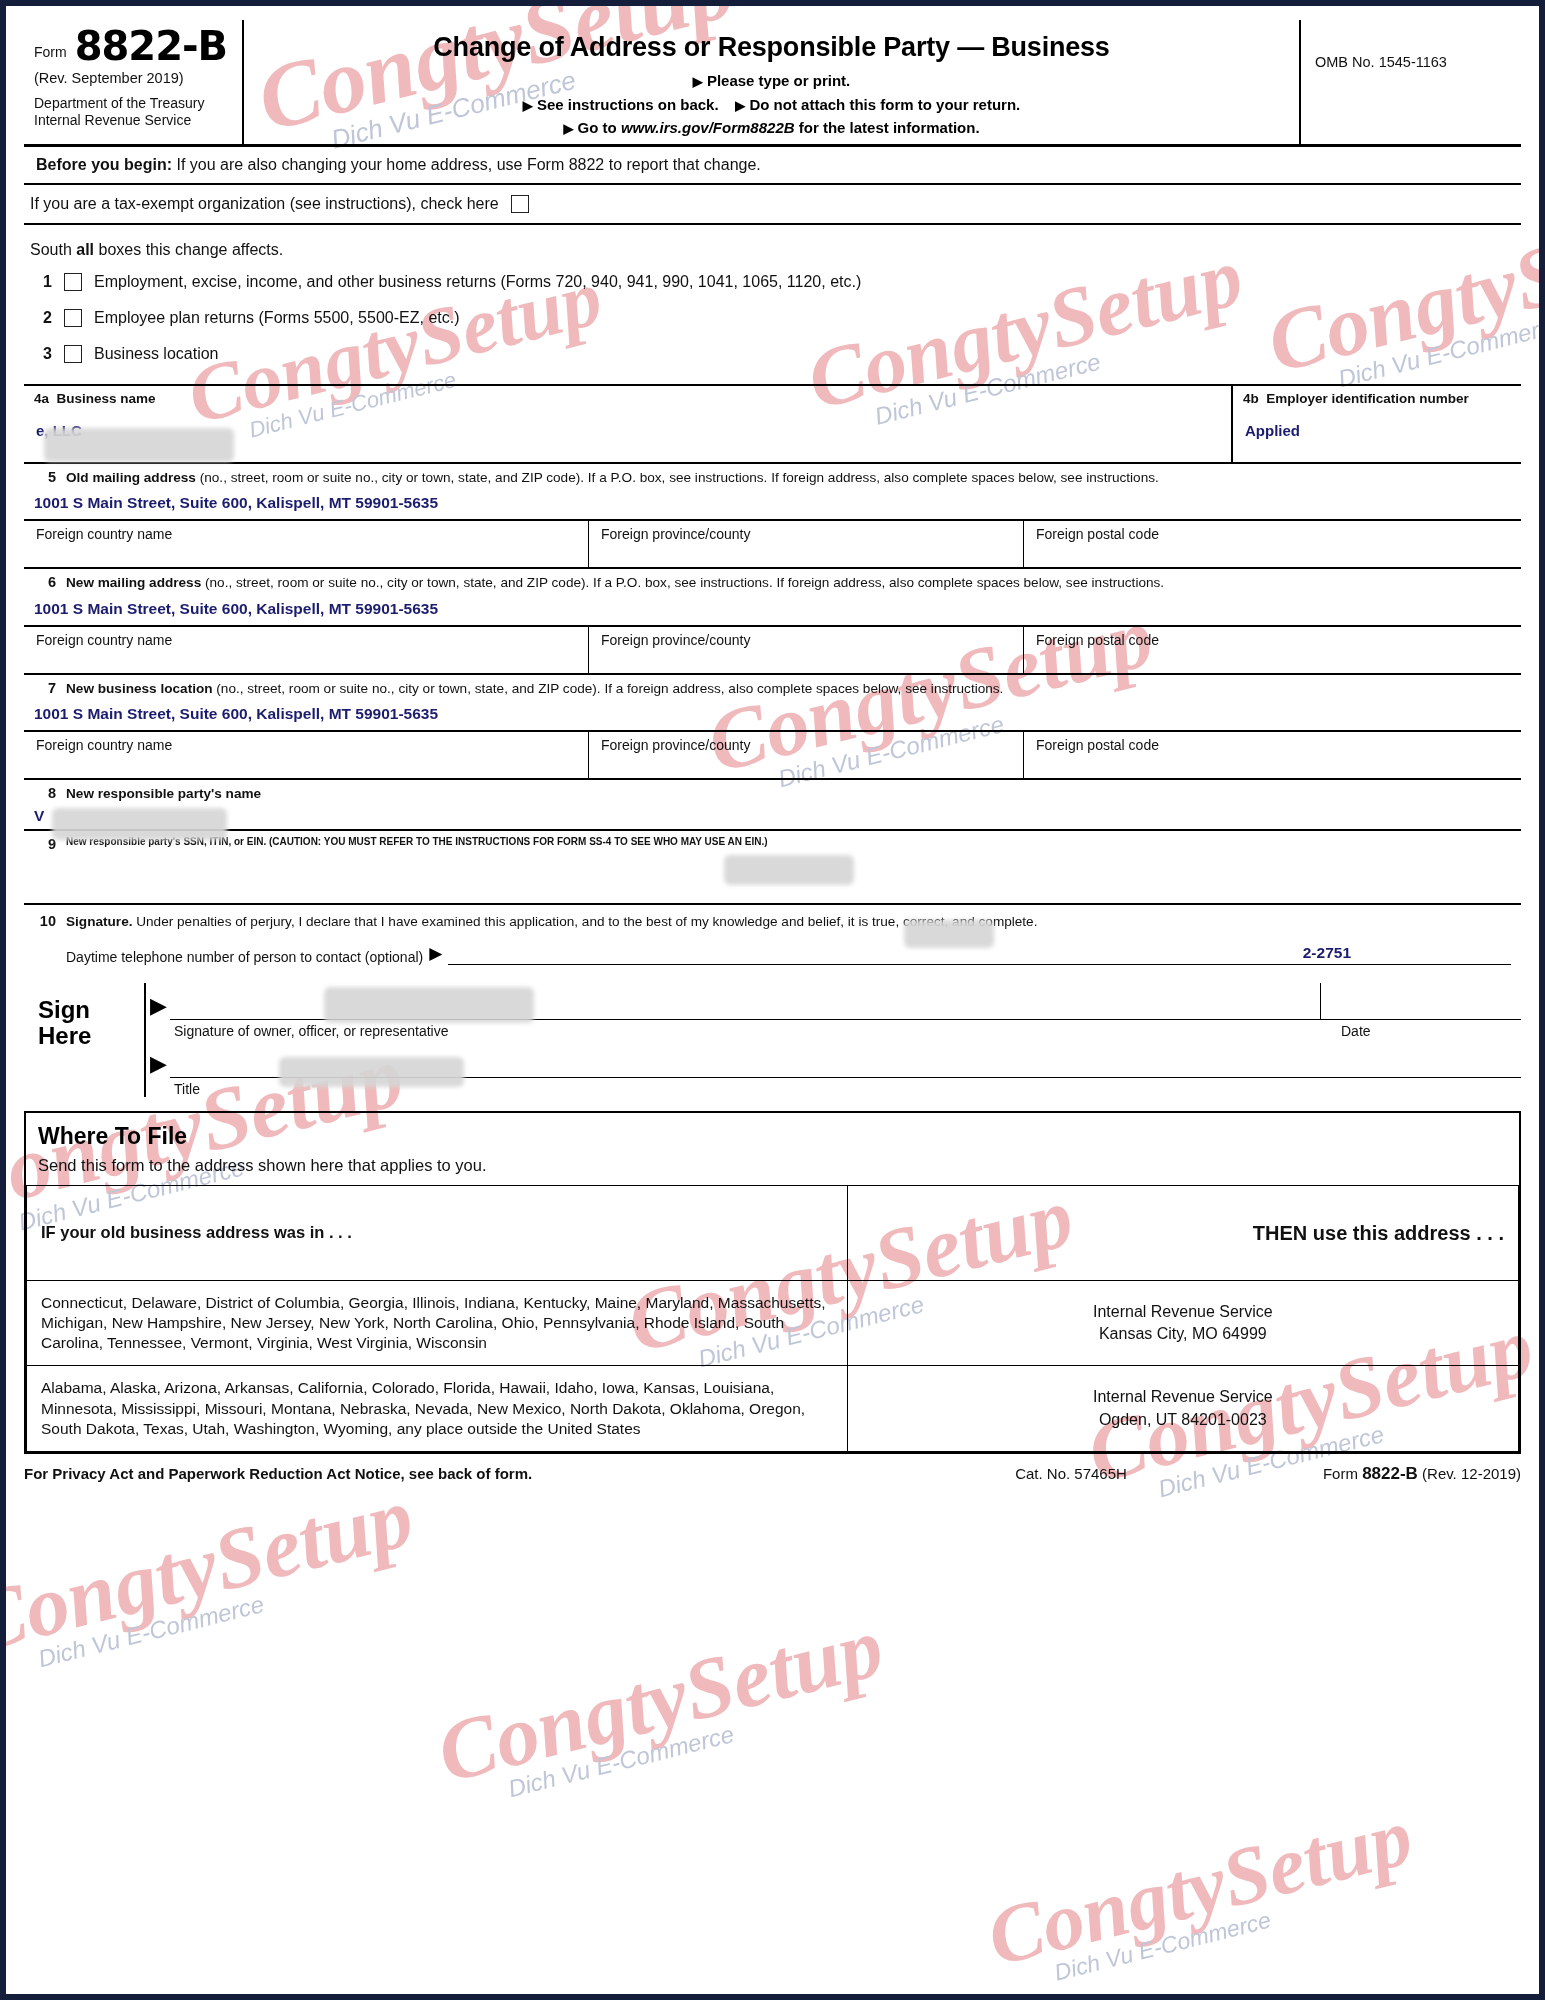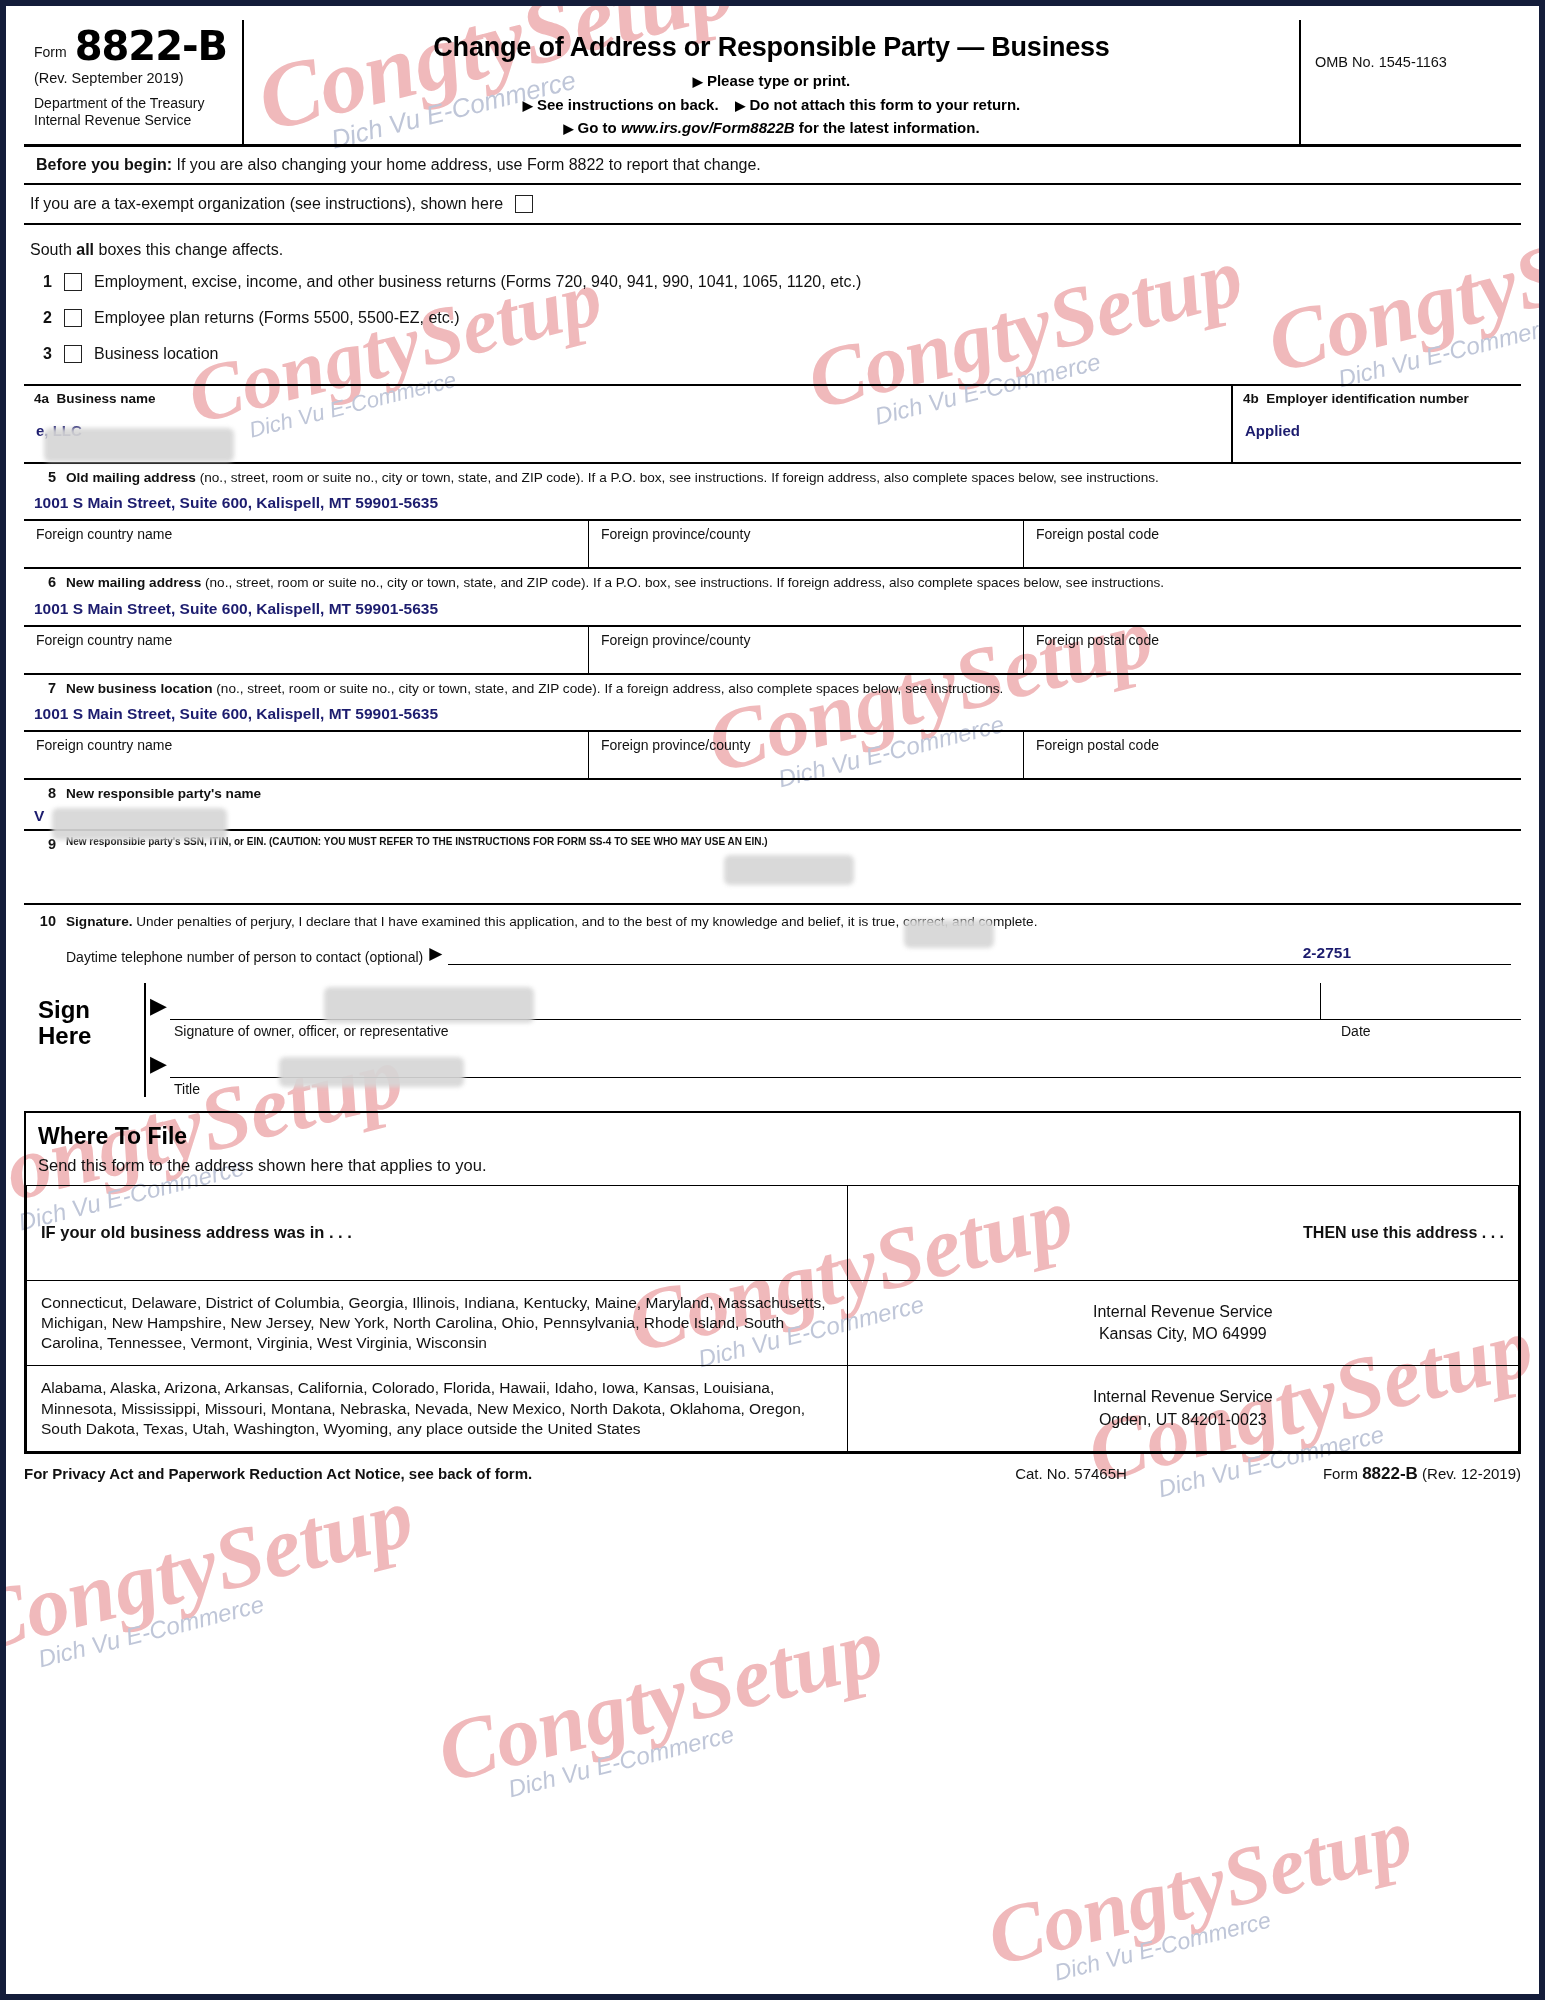--- a/index.html
+++ b/index.html
@@ -107,21 +107,21 @@
   .sigcap .b{ width:180px;}
   .datecol{ width:200px; border-left:1.5px solid #000; }
 
   
   .wtf{ border:2px solid #000; margin-top:14px;}
   .wtf h2{ margin:0; padding:10px 12px 6px; font-size:23px; font-weight:bold; color:#000;}
   .wtf .sub{ padding:0 12px 10px; font-size:16.5px; color:#111;}
   .wtftable{ width:100%; border-collapse:collapse; }
   .wtftable td{ border:1.5px solid #000; vertical-align:middle; padding:12px 14px; font-size:15.5px; line-height:1.3; color:#111;}
   .wtftable td.hL{ font-weight:bold; font-size:16.5px; height:70px;}
-  .wtftable td.hR{ font-weight:bold; font-size:16px; text-align:right;}
+  .wtftable td.hR{ font-weight:bold; font-size:20px; text-align:right;}
   .wtftable td.states{ width:55%; }
   .wtftable td.office{ text-align:center; font-size:16px; line-height:1.4;}
 
   .footer{ display:flex; align-items:baseline; margin-top:10px; font-size:15px; color:#111;}
   .footer .f1{ flex:1; font-weight:bold;}
   .footer .f2{ width:300px; text-align:center;}
   .footer .f3{ width:300px; text-align:right;}
   .footer .f3 b{ font-size:17px; }
 
   
@@ -216,21 +216,21 @@
           <span>OMB No. 1545-1163</span>
         </div>
       </div>
 
       <div class="before">
         <b>Before you begin:</b><span> If you are also changing your home address, use Form 8822 to report that change.</span>
       </div>
       <div class="hr-med"></div>
 
       <div class="taxex">
-        <span>If you are a tax-exempt organization (see instructions), shown here</span>
+        <span>If you are a tax-exempt organization (see instructions), check here</span>
         <span class="chk"></span>
       </div>
       <div class="hr-med"></div>
 
       <div class="checkall">
         <span>South </span><b>all</b><span> boxes this change affects.</span>
       </div>
 
       <div class="cbrow">
         <span class="num">1</span>

